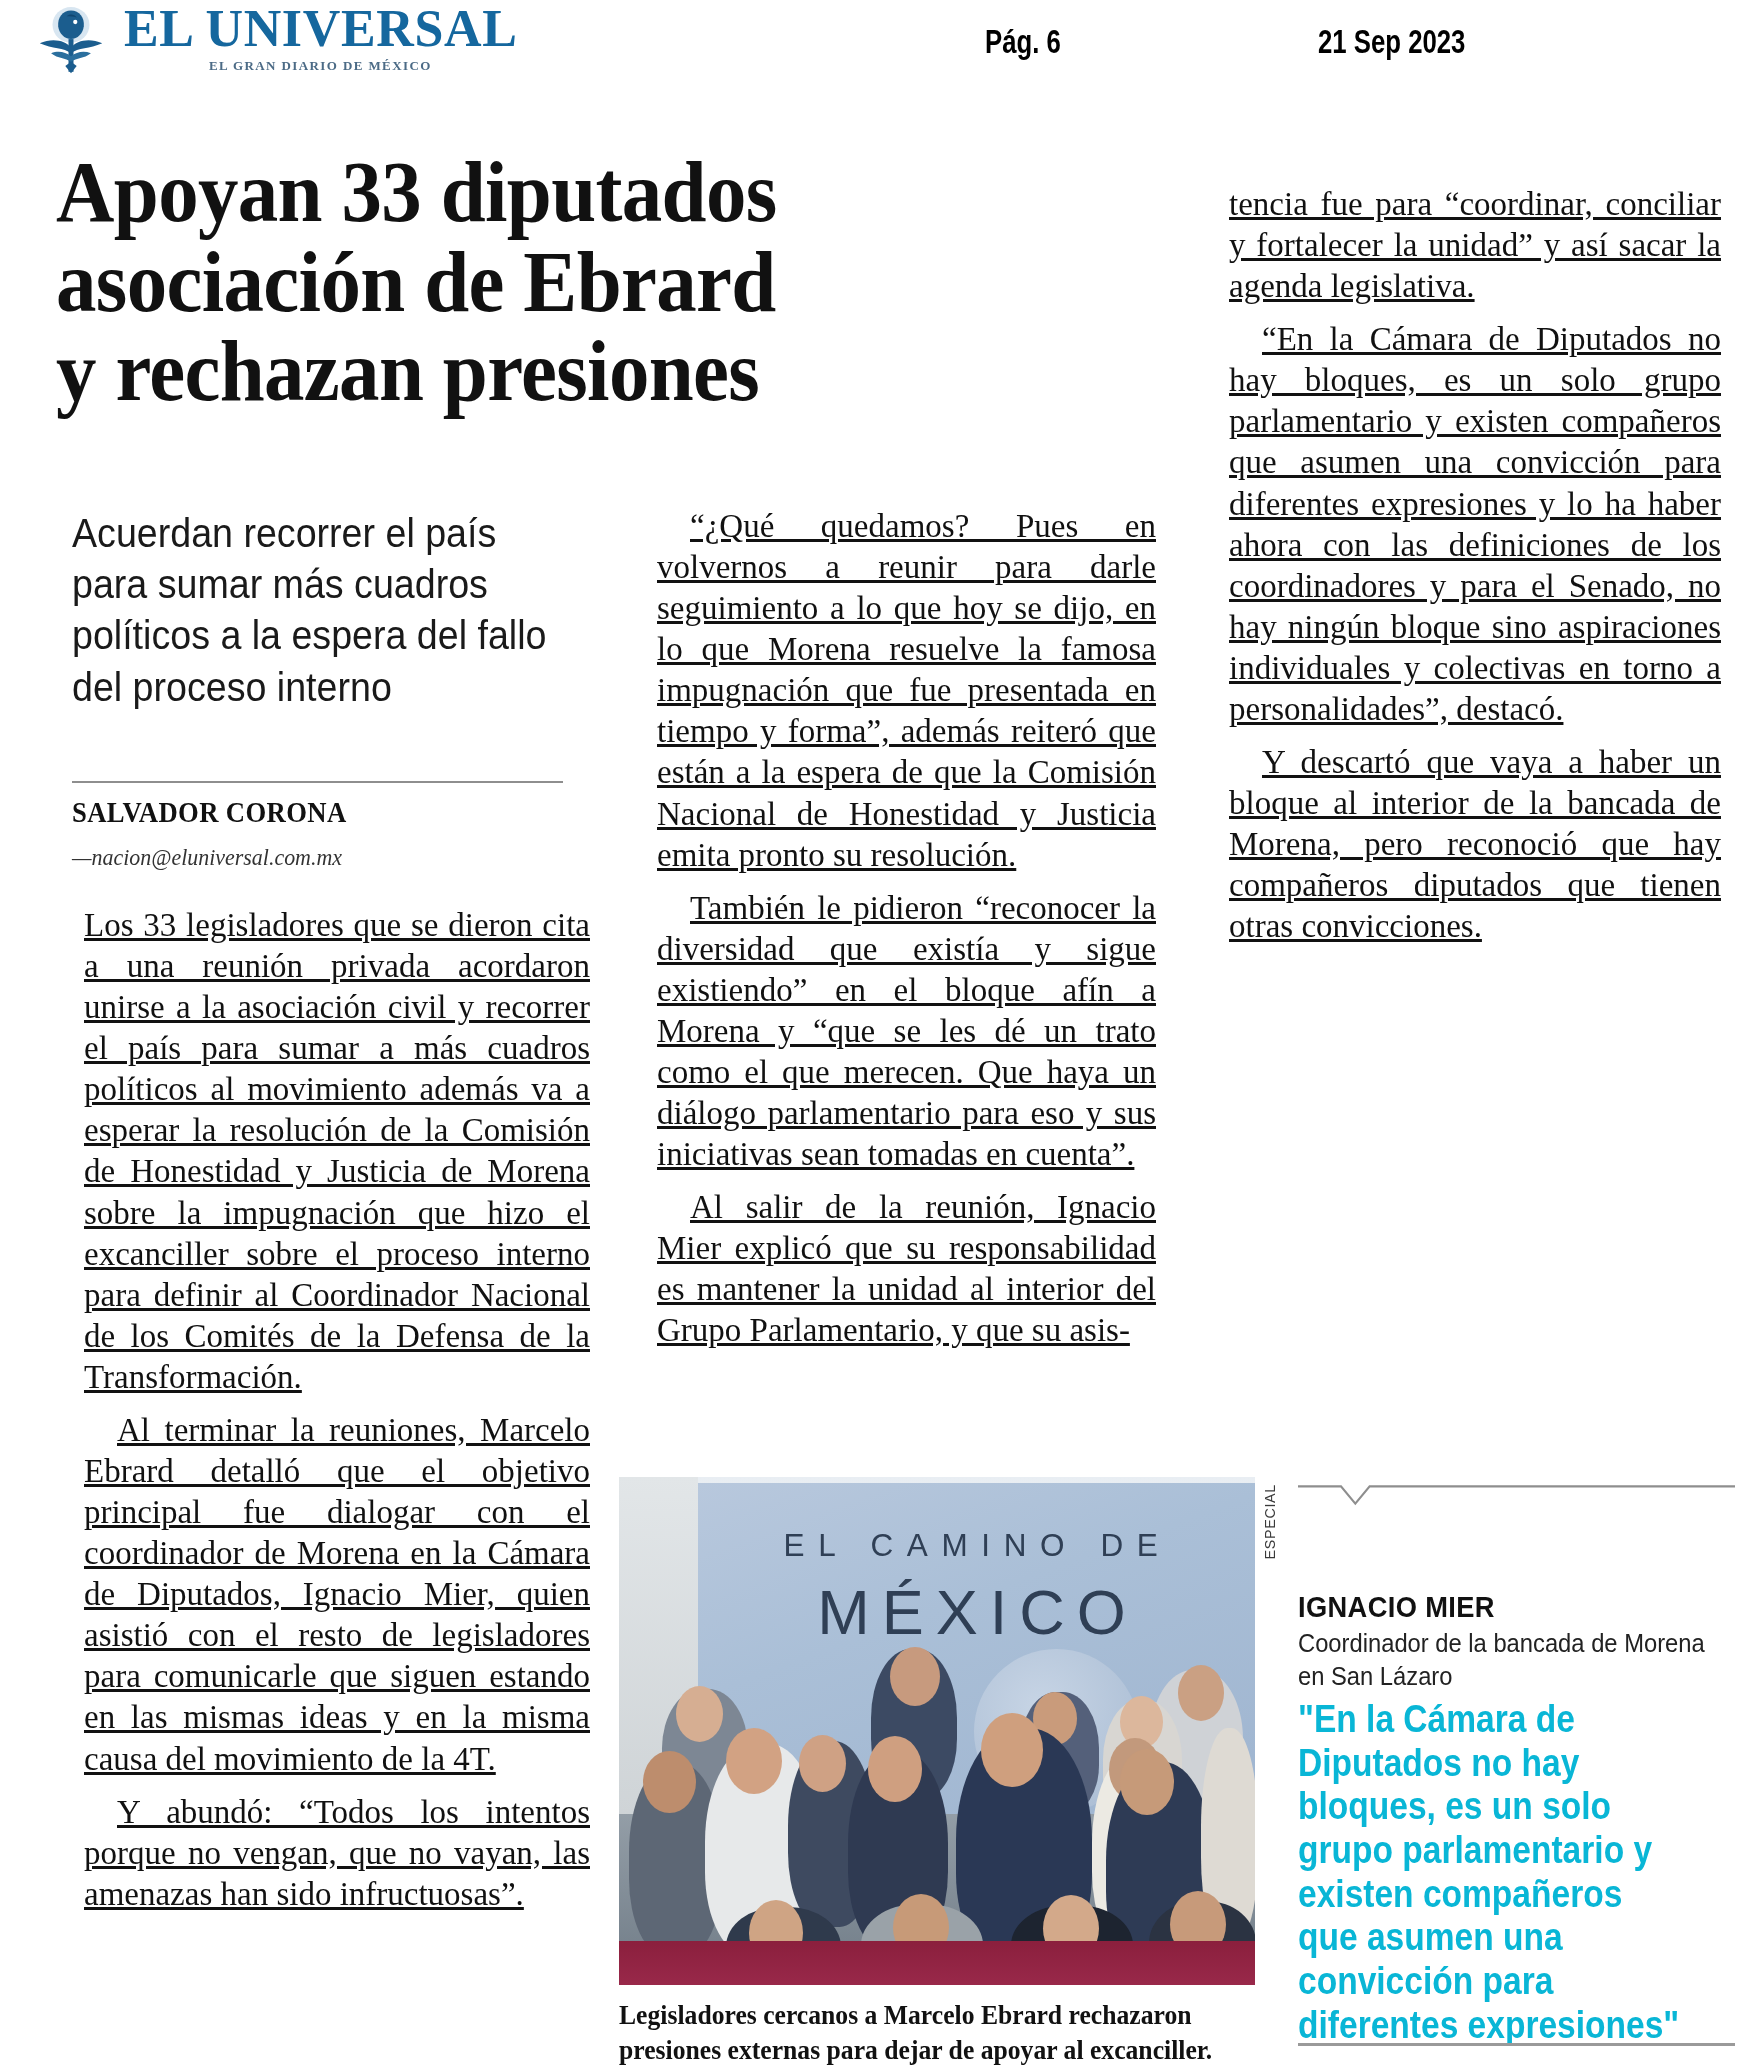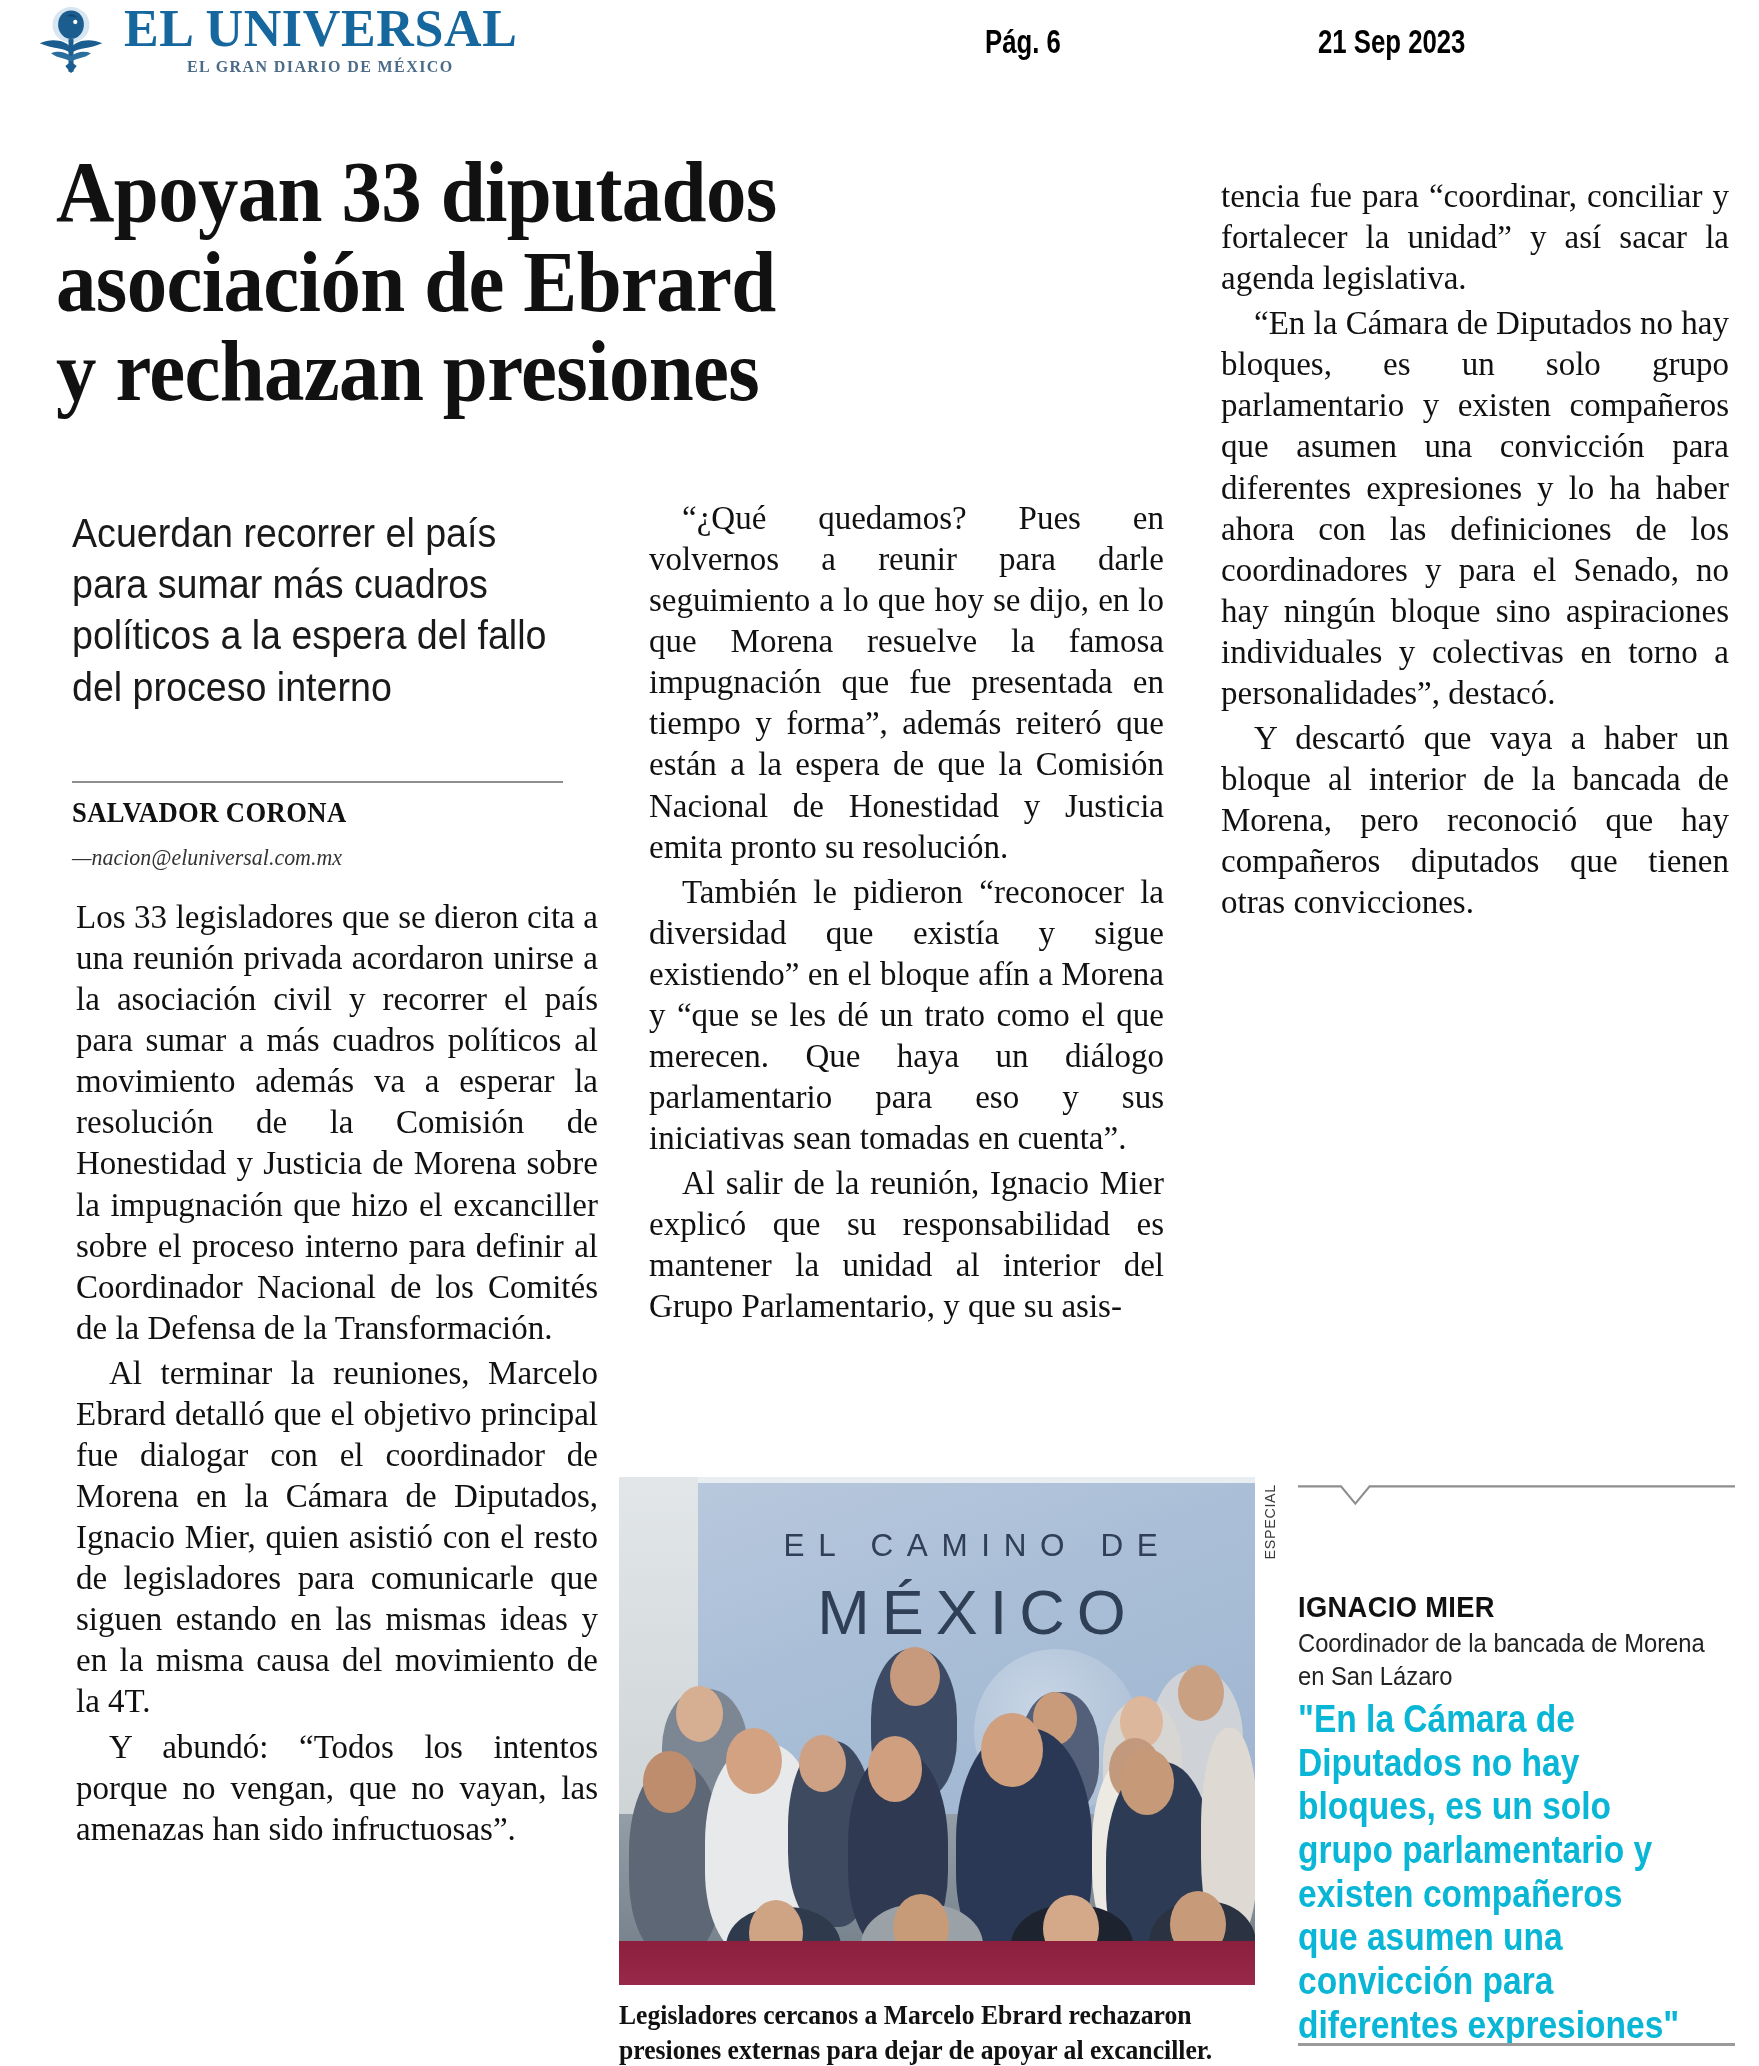--- a/index.html
+++ b/index.html
@@ -46,21 +46,21 @@
     font-size: 53px;
     letter-spacing: 0.7px;
     line-height: 0.98;
     color: #15679e;
     white-space: nowrap;
     transform: scaleX(0.98);
   }
   .logo-tag {
     font-family: "Liberation Serif", serif;
     font-weight: bold;
-    font-size: 16px;
+    font-size: 13px;
     letter-spacing: 1.4px;
     color: #4c6b86;
     margin-top: 3.6px;
     white-space: nowrap;
   }
   .page-num, .page-date {
     position: absolute;
     top: 23px;
     font-family: "Liberation Sans", sans-serif;
     font-weight: bold;
@@ -139,21 +139,21 @@
   
   .body-text {
     font-family: "Liberation Serif", serif;
     font-size: 33px;
     line-height: 1.245;
     text-align: justify;
     color: #111;
     hyphens: manual;
     -webkit-hyphens: manual;
   }
-  .body-text p { margin: 4px; text-indent: 33px; }
+  .body-text p { margin: 12px; text-indent: 33px; text-decoration: underline; }
   .body-text p:first-child { text-indent: 33px; }
 
   #col1-body { top: 893px; }
   #col2-body { top: 494px; }
   #col3-body { top: 172px; }
   #col3-body p:first-child { text-indent: 0; }
   #col1-body p:first-child { text-indent: 0; }
 
   .endmark {
     display: inline-block;

